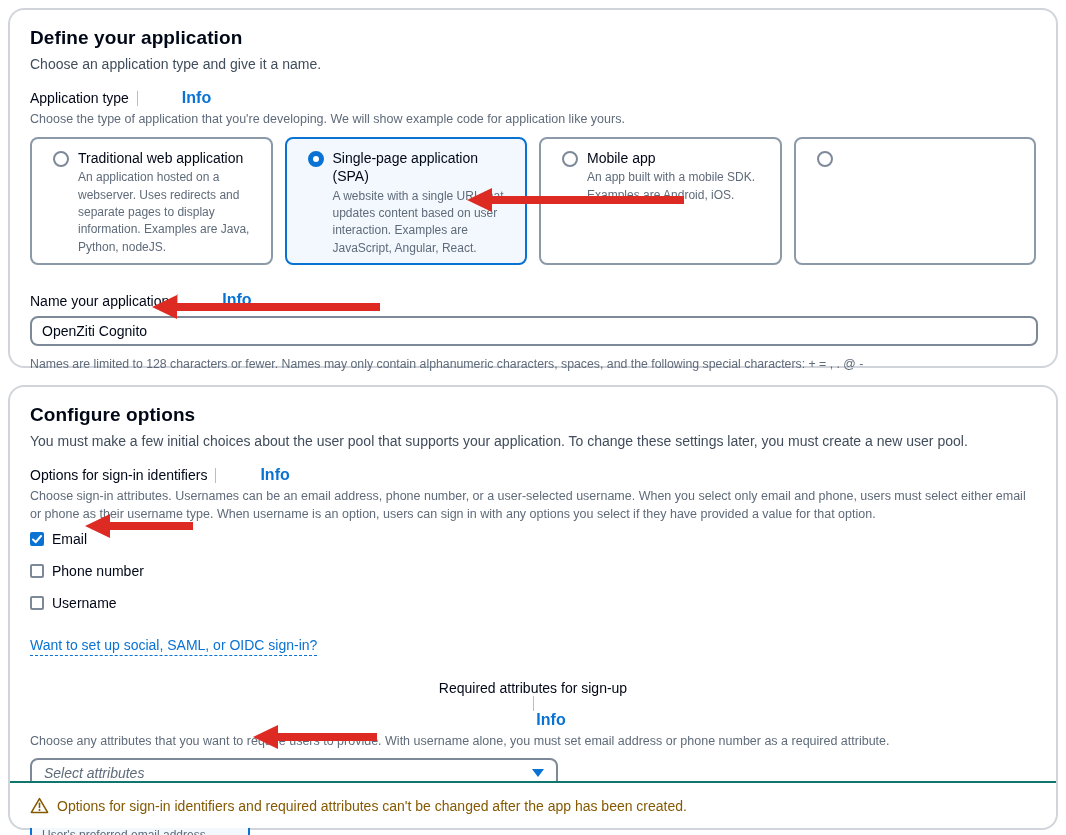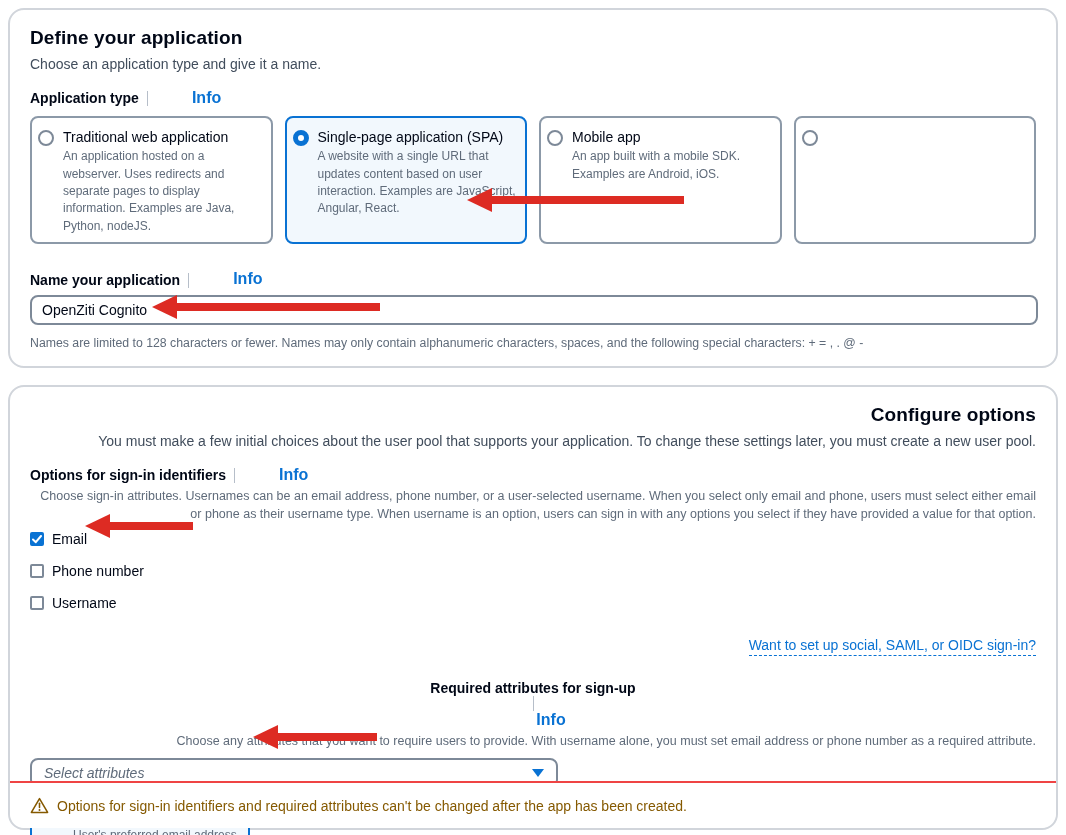--- a/index.html
+++ b/index.html
@@ -8,36 +8,36 @@
 
   .panel {
     position: relative;
     margin: 8px 8px 0 8px;
     width: 1050px;
     background: #fff;
     border: 2px solid #d1d5db;
     border-radius: 16px;
   }
   .panel1 { height: 360px; padding: 17px 20px; }
-  .panel2 { margin-top: 17px; height: 445px; text-align: right; }
+  .panel2 { margin-top: 17px; height: 445px; }
   .panel-body { padding: 17px 20px 0 20px; }
 
   .section-title { font-size: 19px; font-weight: 700; color: #000716; letter-spacing: .1px; }
   .section-sub { font-size: 14px; color: #414d5c; margin-top: 7px; }
 
   .label-row { display: flex; align-items: center; margin-top: 17px; }
-  .field-label { font-size: 14px; font-weight: 700; color: #000716; }
+  .field-label { font-size: 14px; font-weight: 400; color: #000716; }
   .label-sep { width: 1px; height: 15px; background: #b6bec9; margin: 0 8px; }
   .info-link { font-size: 16px; font-weight: 700; color: #0972d3; text-decoration: none; cursor: pointer; padding-left: 36px; }
   .field-desc { font-size: 12.5px; color: #5f6b7a; margin-top: 3px; line-height: 1.45; }
 
   .cards { display: grid; grid-template-columns: repeat(4, 1fr); gap: 12px; margin-top: 9px; }
   .card {
     border: 2px solid #8c99a8; border-radius: 8px; background: #fff;
-    padding: 10px 6px; height: 128px; display: flex; gap: 9px; cursor: pointer;
+    padding: 10px 21px; height: 128px; display: flex; gap: 9px; cursor: pointer;
   }
   .card.selected { border-color: #0972d3; background: #f2f8fd; }
   .radio {
     flex: 0 0 auto; width: 16px; height: 16px; border-radius: 50%;
     border: 2px solid #7d8998; background: #fff; margin-top: 2px;
   }
   .radio.checked { border: 5px solid #0972d3; }
   .card-title { font-size: 14px; color: #000716; line-height: 1.3; }
   .card-desc { font-size: 12px; color: #5f6b7a; line-height: 1.45; margin-top: 2px; }
 
@@ -74,21 +74,21 @@
     margin-top: 12px; width: 220px; border: 2px solid #0972d3; border-radius: 8px;
     background: #f2f8fd; padding: 5px 8px 6px 10px;
   }
   .token-top { display: flex; align-items: center; justify-content: space-between; }
   .token-name { font-size: 13.5px; color: #000716; }
   .token-dismiss { background: none; border: none; cursor: pointer; line-height: 0; padding: 2px; }
   .token-desc { font-size: 12px; color: #5f6b7a; margin-top: 2px; }
 
   .warning-row {
     position: absolute; left: 0; right: 0; bottom: 0; height: 47px;
-    border-top: 2px solid #ef4444; display: flex; align-items: center; gap: 8px;
+    border-top: 2px solid #0f766e; display: flex; align-items: center; gap: 8px;
     padding: 0 20px; border-radius: 0 0 16px 16px; background: #fff;
   }
   .warning-text { font-size: 14px; color: #855900; }
 
   .arrow { position: absolute; display: flex; align-items: center; z-index: 20; pointer-events: none; }
   .arrow .head {
     width: 0; height: 0;
     border-top: 12px solid transparent; border-bottom: 12px solid transparent;
     border-right: 25px solid #dd2b23;
   }
@@ -105,20 +105,21 @@
 
   <section class="panel panel1">
     <h1 class="section-title">Define your application</h1>
     <p class="section-sub">Choose an application type and give it a name.</p>
 
     <div class="label-row">
       <span class="field-label">Application type</span>
       <span class="label-sep"></span>
       <a class="info-link">Info</a>
     </div>
+    <p class="field-desc">Choose the type of application that you're developing. We will show example code for application like yours.</p>
 
     <div class="cards">
       <label class="card">
         <span class="radio"></span>
         <span>
           <span class="card-title">Traditional web application</span>
           <div class="card-desc">An application hosted on a webserver. Uses redirects and separate pages to display information. Examples are Java, Python, nodeJS.</div>
         </span>
       </label>
       <label class="card selected">

